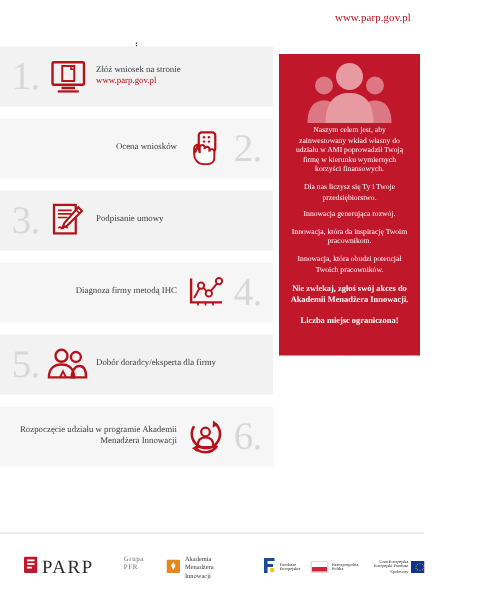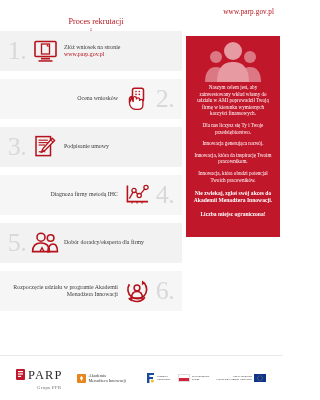--- a/index.html
+++ b/index.html
@@ -76,21 +76,21 @@
   .notch{
     width:94px;height:11px;display:block;
   }
 
   
   .footer{
     position:absolute;left:0;bottom:0;width:283px;height:44px;
     background:#ffffff;border-top:1px solid #e9e9e9;
     display:flex;align-items:center;
   }
-  .parp-block{margin-left:16px;display:flex;flex-direction:column;align-items:center;}
+  .parp-block{margin-left:16px;display:flex;flex-direction:row;align-items:flex-start;}
   .parp-row{display:flex;align-items:center;gap:3px;}
   .parp-word{font-size:12.5px;letter-spacing:1.1px;color:#2b2b2b;font-family:"Liberation Serif", serif;line-height:12px;}
   .parp-sub{font-size:4.6px;color:#6a6a6a;margin-left:20px;margin-top:1px;letter-spacing:.4px;}
   .ami-block{margin-left:14px;display:flex;align-items:center;gap:3px;}
   .ami-txt{font-size:4.3px;line-height:5.3px;color:#3c3c3c;}
   .eu-block{margin-left:20px;display:flex;align-items:center;gap:7px;}
   .eu-item{display:flex;align-items:center;gap:2px;}
   .eu-cap{font-size:2.9px;line-height:3.4px;color:#2b2b2b;}
   .flag-pl{width:12px;height:8px;position:relative;border:0.4px solid #ddd;box-sizing:border-box;}
   .flag-pl i{display:block;height:50%;}
@@ -99,21 +99,20 @@
   .flag-eu{width:12px;height:8px;background:#10338c;position:relative;}
   .flag-eu svg{position:absolute;left:0;top:0;}
 </style>
 </head>
 <body>
 
 <div class="poster">
 
   <div class="header">
     <div class="site-url">www.parp.gov.pl</div>
-    <div class="proc-title">Proces rekrutacji</div>
   </div>
 
   <div class="connector" style="top:28px;">
     <svg width="8" height="9" viewBox="0 0 8 9">
         <g fill="none" stroke="#b5121b" stroke-width="0.8">
           <path d="M4 0.4 L4 1.4" stroke-dasharray="1 1"></path>
           <path d="M4 2 L4 3.2" stroke-dasharray="1 1"></path>
         </g>
         <path d="M1.6 4.2 L4 7 L6.4 4.2 Z" fill="#b5121b"></path>
       </svg>

